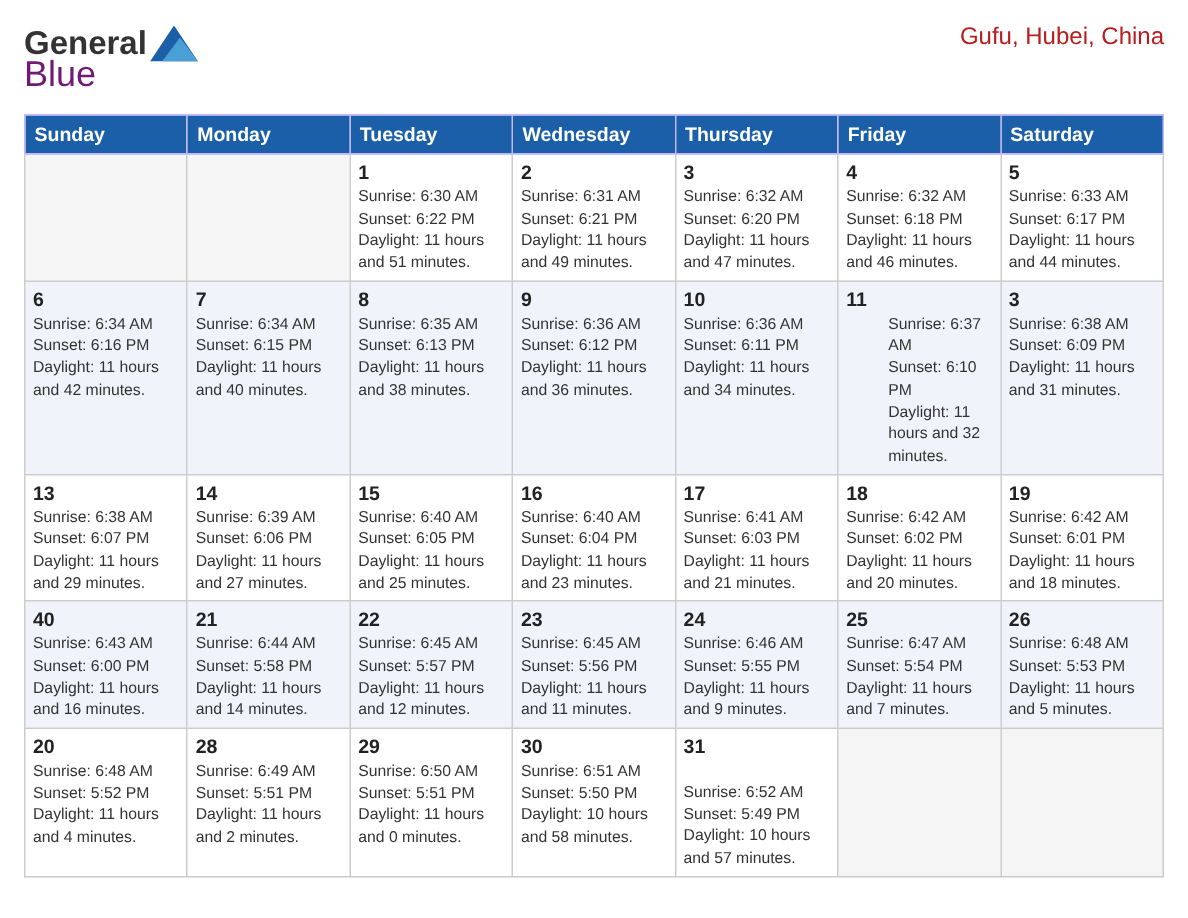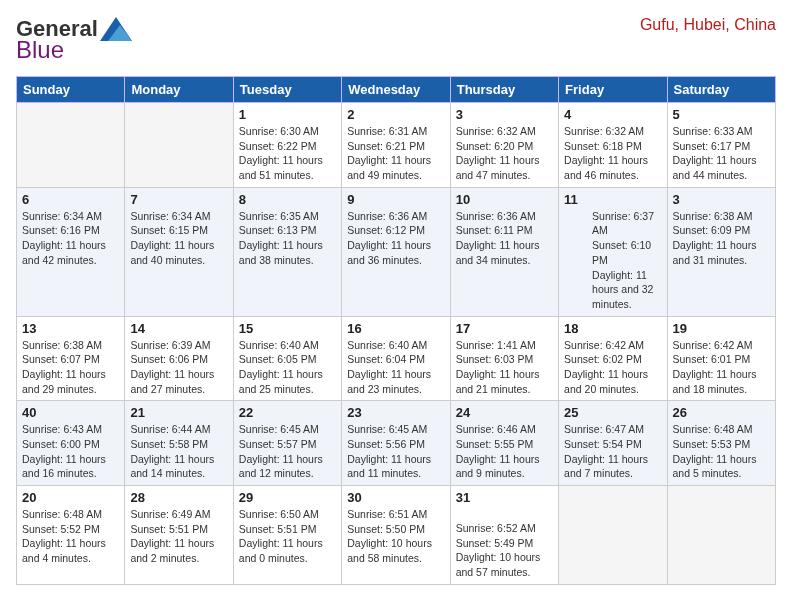--- a/index.html
+++ b/index.html
@@ -215,21 +215,21 @@
 Daylight: 11 hours and 25 minutes.</div>
         </td>
         <td>
           <div class="day-number">16</div>
           <div class="day-info" style="white-space: pre-line;">Sunrise: 6:40 AM
 Sunset: 6:04 PM
 Daylight: 11 hours and 23 minutes.</div>
         </td>
         <td>
           <div class="day-number">17</div>
-          <div class="day-info" style="white-space: pre-line;">Sunrise: 1:41 AM
+          <div class="day-info" style="white-space: pre-line;">Sunrise: 6:41 AM
 Sunset: 6:03 PM
 Daylight: 11 hours and 21 minutes.</div>
         </td>
         <td>
           <div class="day-number">18</div>
           <div class="day-info" style="white-space: pre-line;">Sunrise: 6:42 AM
 Sunset: 6:02 PM
 Daylight: 11 hours and 20 minutes.</div>
         </td>
         <td>

